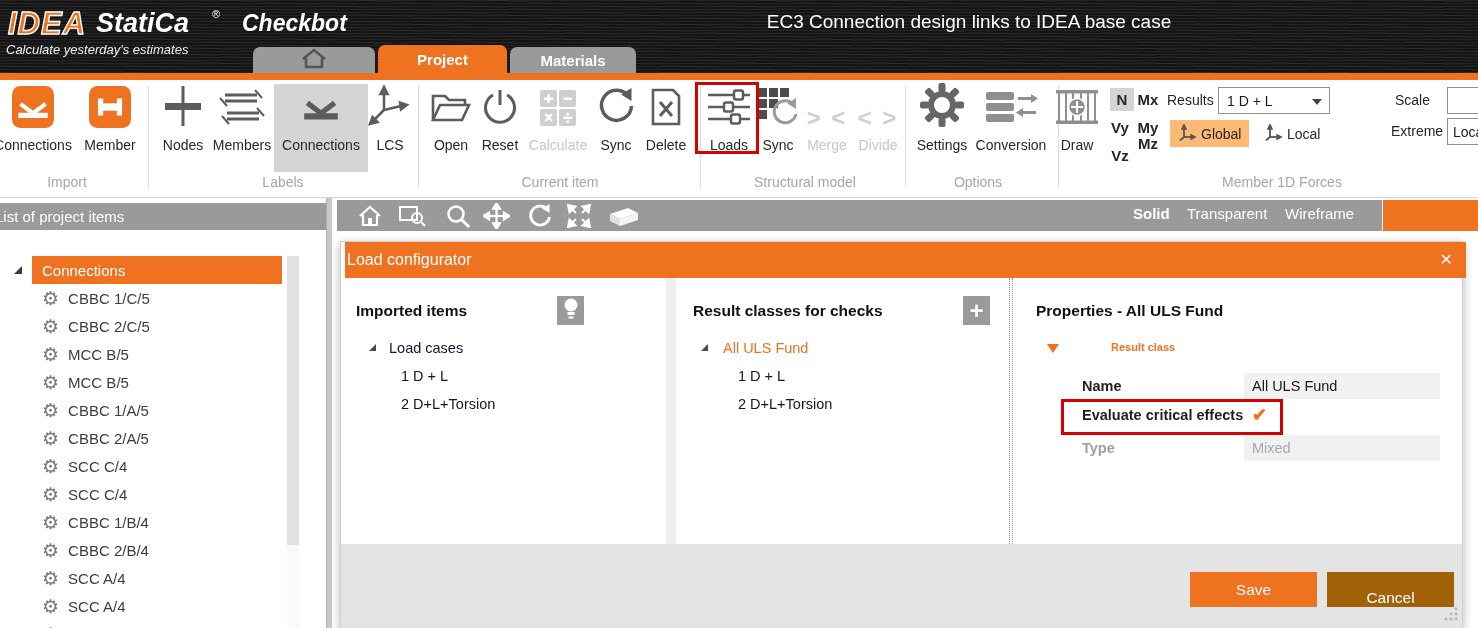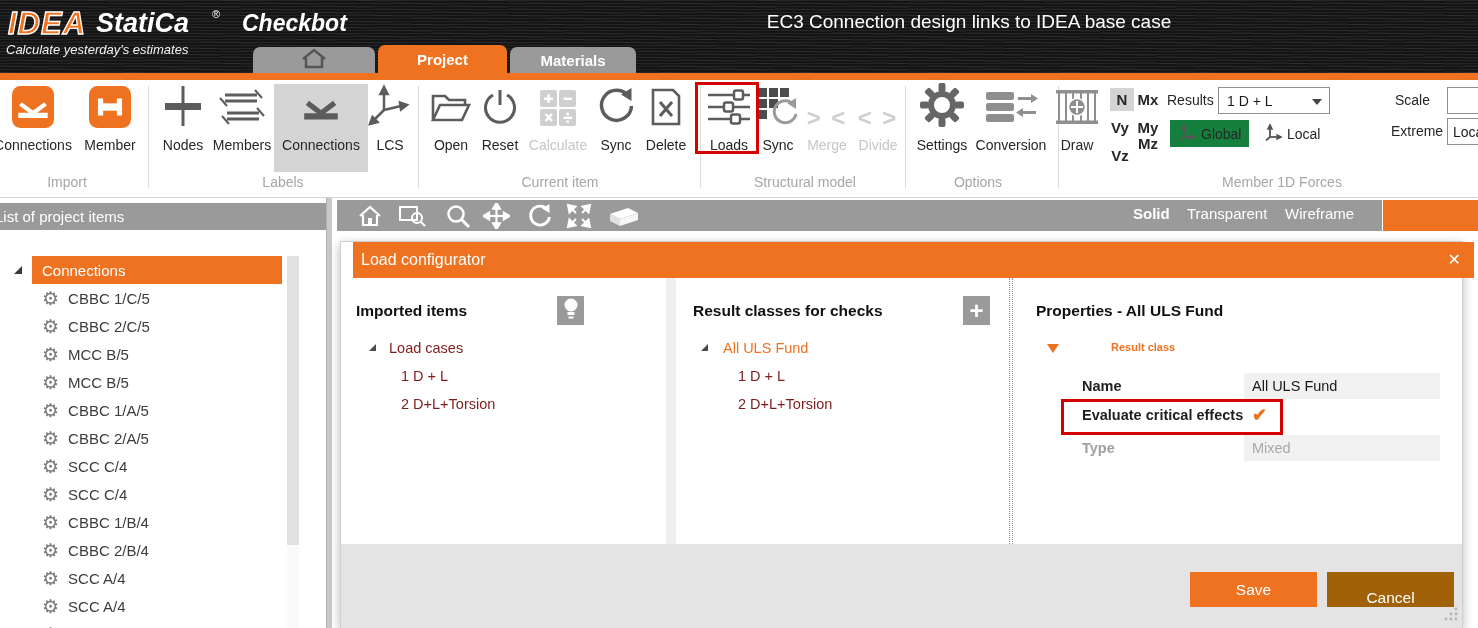--- a/index.html
+++ b/index.html
@@ -44,21 +44,21 @@
     border:3px solid #d60000; }
   .comp { position:absolute; width:24px; height:23px; font-size:15px; font-weight:bold; color:#262626;
     display:flex; align-items:center; justify-content:center; }
   .comp.sel { background:#d4d4d4; }
   #results-dd { position:absolute; left:1218px; top:7px; width:112px; height:27px; border:1px solid #8f8f8f;
     background:#fff; font-size:14px; color:#1a1a1a; display:flex; align-items:center; padding-left:8px; }
   .caret { position:absolute; right:7px; top:11px; width:0; height:0;
     border-left:5px solid transparent; border-right:5px solid transparent; border-top:6px solid #444; }
   .toggle { position:absolute; top:40px; height:27px; display:flex; align-items:center; gap:5px;
     font-size:14px; color:#262626; padding:0 8px; }
-  .toggle.sel { background:#15803d; }
+  .toggle.sel { background:#fdba74; }
   #scale-input { position:absolute; left:1447px; top:7px; width:40px; height:27px; border:1px solid #8f8f8f; background:#fff; }
   #extreme-dd { position:absolute; left:1447px; top:38px; width:40px; height:27px; border:1px solid #8f8f8f;
     background:#fff; font-size:14px; color:#1a1a1a; display:flex; align-items:center; padding-left:5px; overflow:hidden; }
 
   
   #leftpanel { position:absolute; left:0; top:198px; width:326px; height:430px; background:#fff; }
   #lp-header { position:absolute; left:0; top:5px; width:326px; height:27px; background:#9a9a9a;
     color:#fff; font-size:15px; display:flex; align-items:center; overflow:hidden; }
   #lp-header span { margin-left:-5px; white-space:nowrap; }
   .exp { width:0; height:0; border-left:8px solid transparent; border-bottom:8px solid #3a3a3a; }
@@ -75,30 +75,30 @@
 
   
   #vp-toolbar { position:absolute; left:337px; top:200px; width:1045px; height:31px; background:#9a9a9a; }
   .vpi { position:absolute; top:3px; }
   .vp-mode { position:absolute; top:5px; font-size:15px; color:#fff; }
   #vp-orange { position:absolute; left:1383px; top:200px; width:95px; height:31px; background:#ee7220; }
 
   
   #dialog { position:absolute; left:340px; top:241px; width:1123px; height:387px; background:#fff;
     border:1px solid #cfcfcf; box-shadow:0 3px 10px rgba(0,0,0,.28); }
-  #dlg-title { position:absolute; left:12px; top:0; width:100%; height:36px; background:#ee7220;
-    color:#fff; font-size:16px; display:flex; align-items:center; padding-left:8px; }
+  #dlg-title { position:absolute; left:4px; top:0; width:100%; height:36px; background:#ee7220;
+    color:#fff; font-size:16px; display:flex; align-items:center; padding-left:2px; }
   #dlg-close { position:absolute; right:13px; top:8px; color:#fff; font-size:16px; cursor:pointer; }
   #dlg-colgap { position:absolute; left:325px; top:36px; width:10px; height:266px; background:#efefef; }
   #dlg-dots { position:absolute; left:668px; top:36px; width:4px; height:266px;
     border-left:1px dotted #8f8f8f; border-right:1px dotted #8f8f8f; }
   .dlg-h { position:absolute; font-size:15.5px; font-weight:bold; color:#111; }
   .sqbtn { position:absolute; width:27px; height:29px; background:#9a9a9a; display:flex;
     align-items:center; justify-content:center; color:#fff; }
-  .dtree { position:absolute; font-size:14.5px; color:#7f1d1d; white-space:nowrap; }
+  .dtree { position:absolute; font-size:14.5px; color:#0f172a; white-space:nowrap; }
   .dexp { width:0; height:0; border-left:7px solid transparent; border-bottom:7px solid #4a4a4a; position:absolute; }
   .orange-t { color:#ee7220; }
   #prop-sec-tri { position:absolute; width:0; height:0; border-left:6px solid transparent;
     border-right:6px solid transparent; border-top:9px solid #ee7220; }
   .prop-label { position:absolute; font-size:14.5px; font-weight:600; color:#1f1f1f; }
   .prop-field { position:absolute; width:196px; height:26px; background:#f1f1f1; font-size:14.5px;
     color:#1a1a1a; display:flex; align-items:center; padding-left:8px; }
   #eval-box { position:absolute; left:720px; top:157px; width:222px; height:36px; border:3px solid #d60000; }
   #chk { position:absolute; left:911px; top:162px; font-size:18px; font-weight:bold; color:#ee7220; }
   #dlg-footer { position:absolute; left:0; top:302px; width:100%; height:85px; background:#e4e4e4; }

